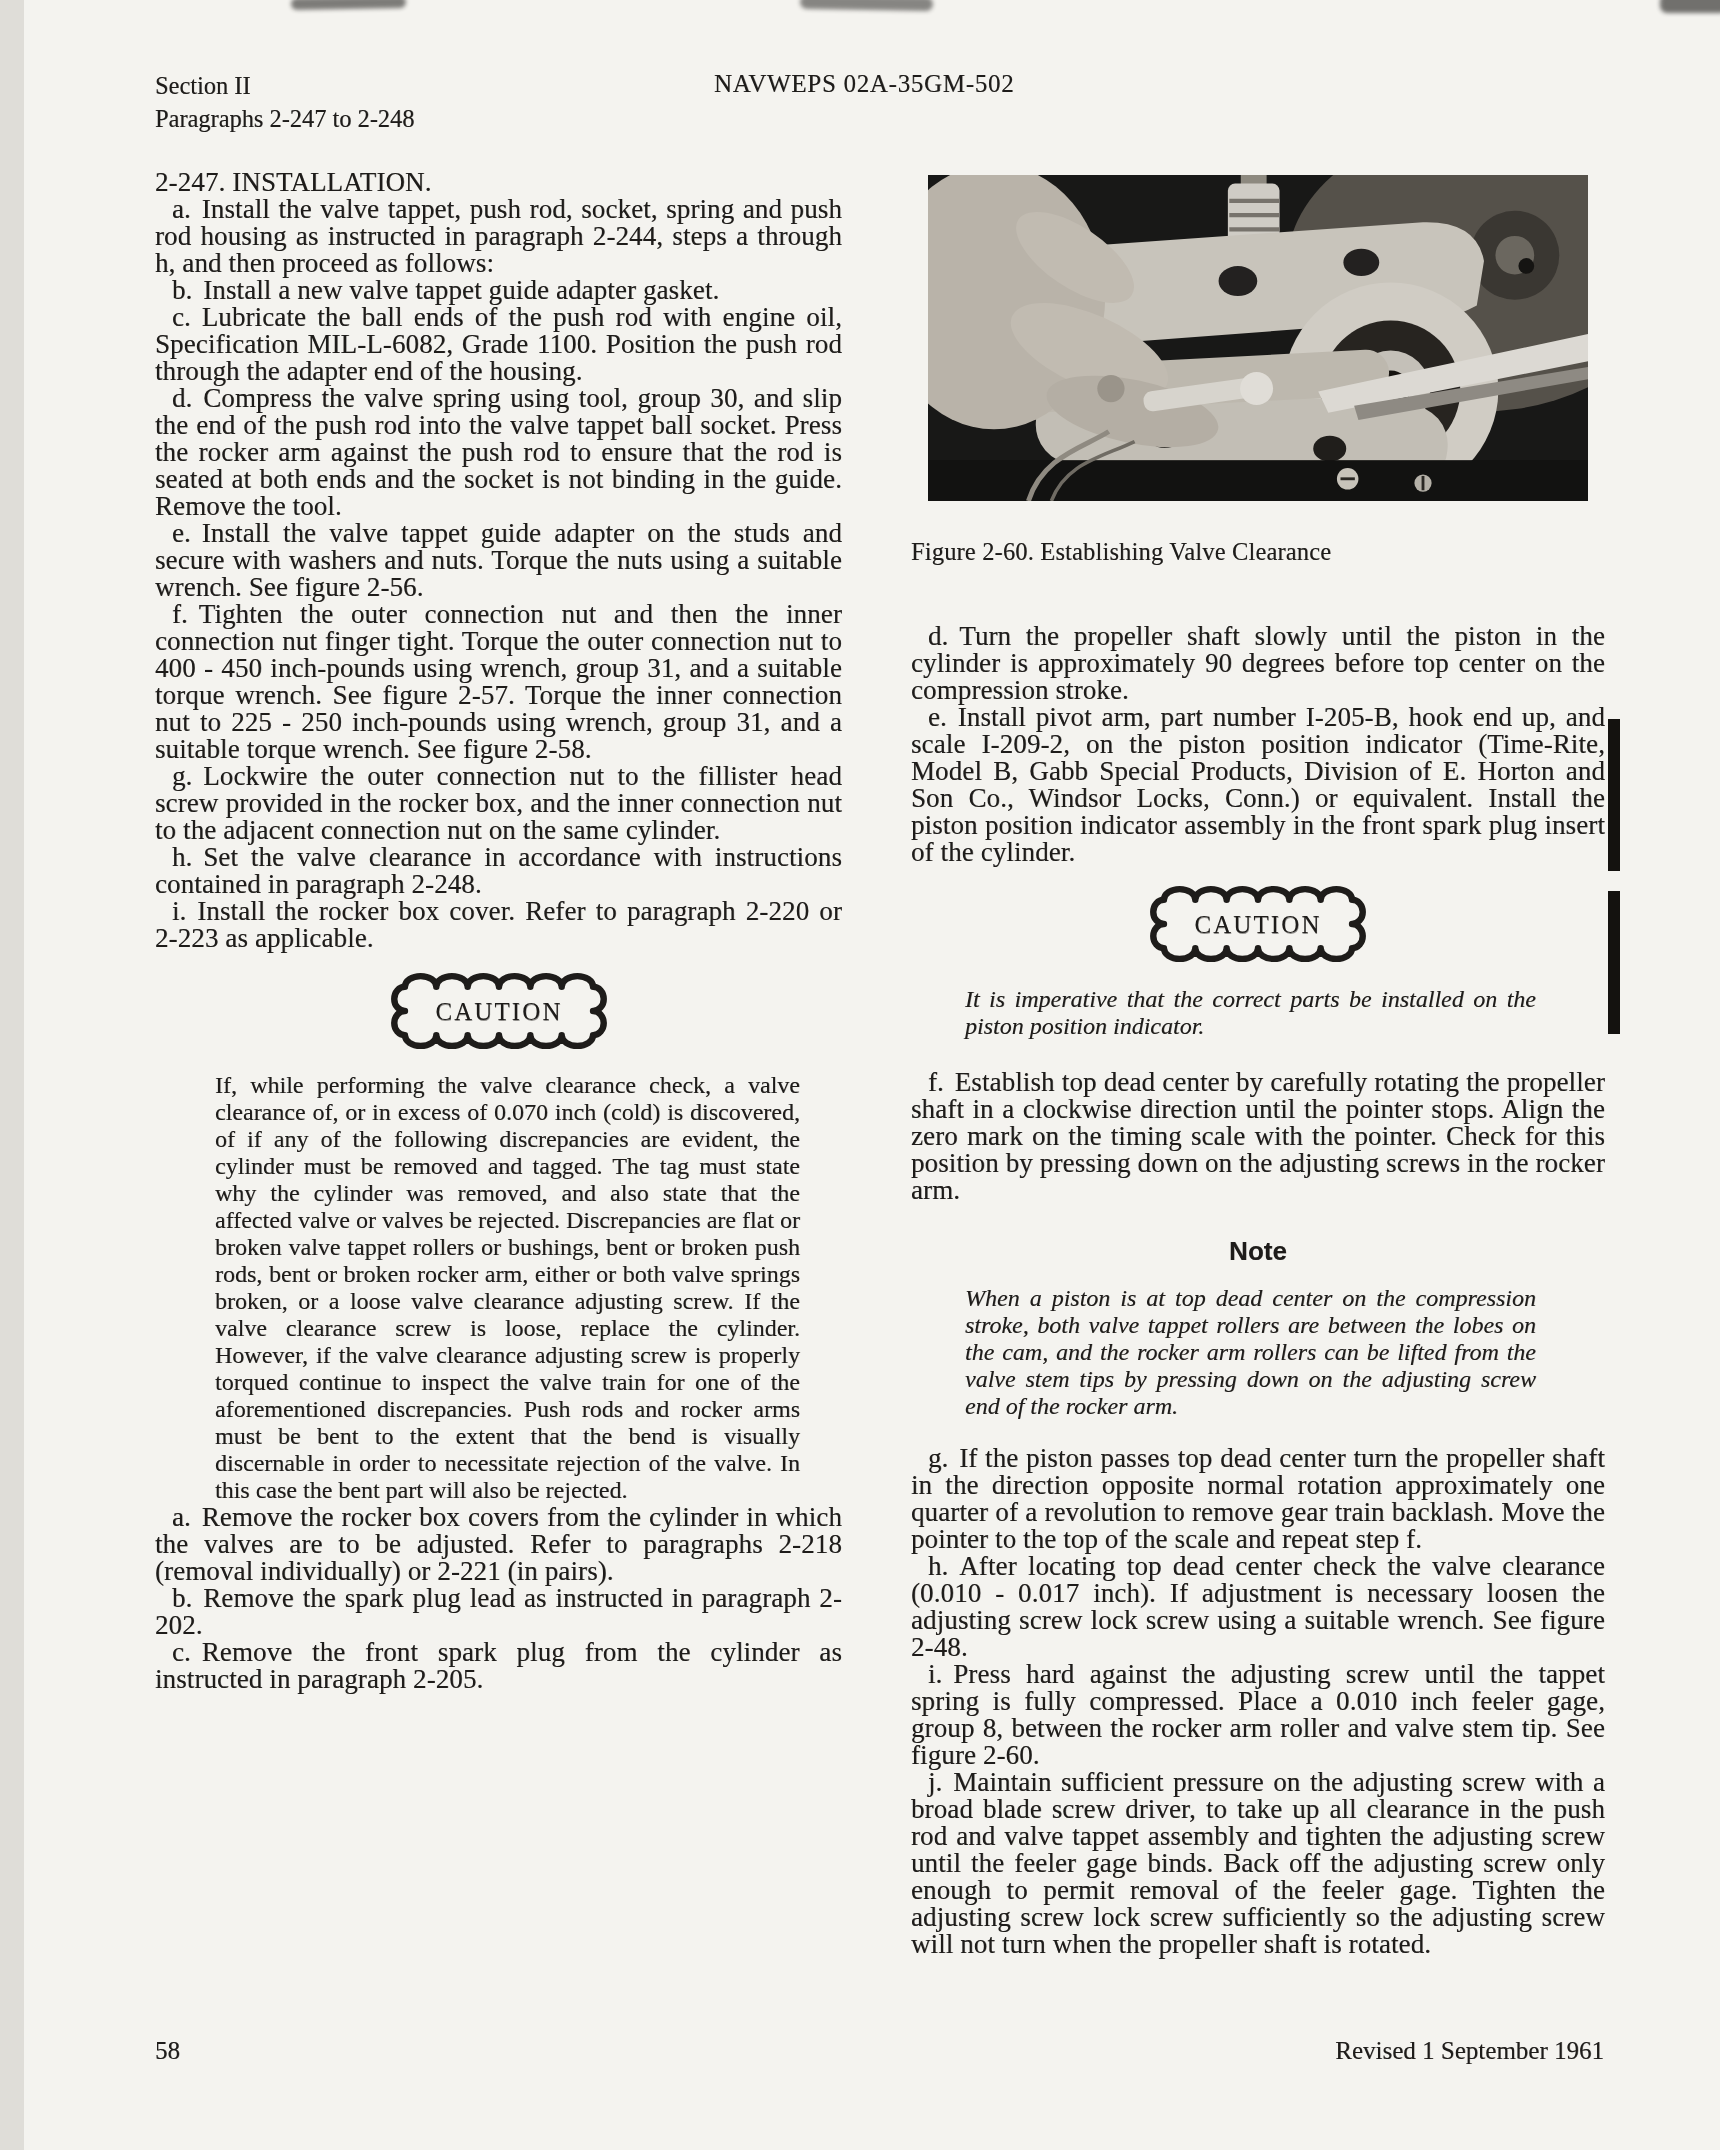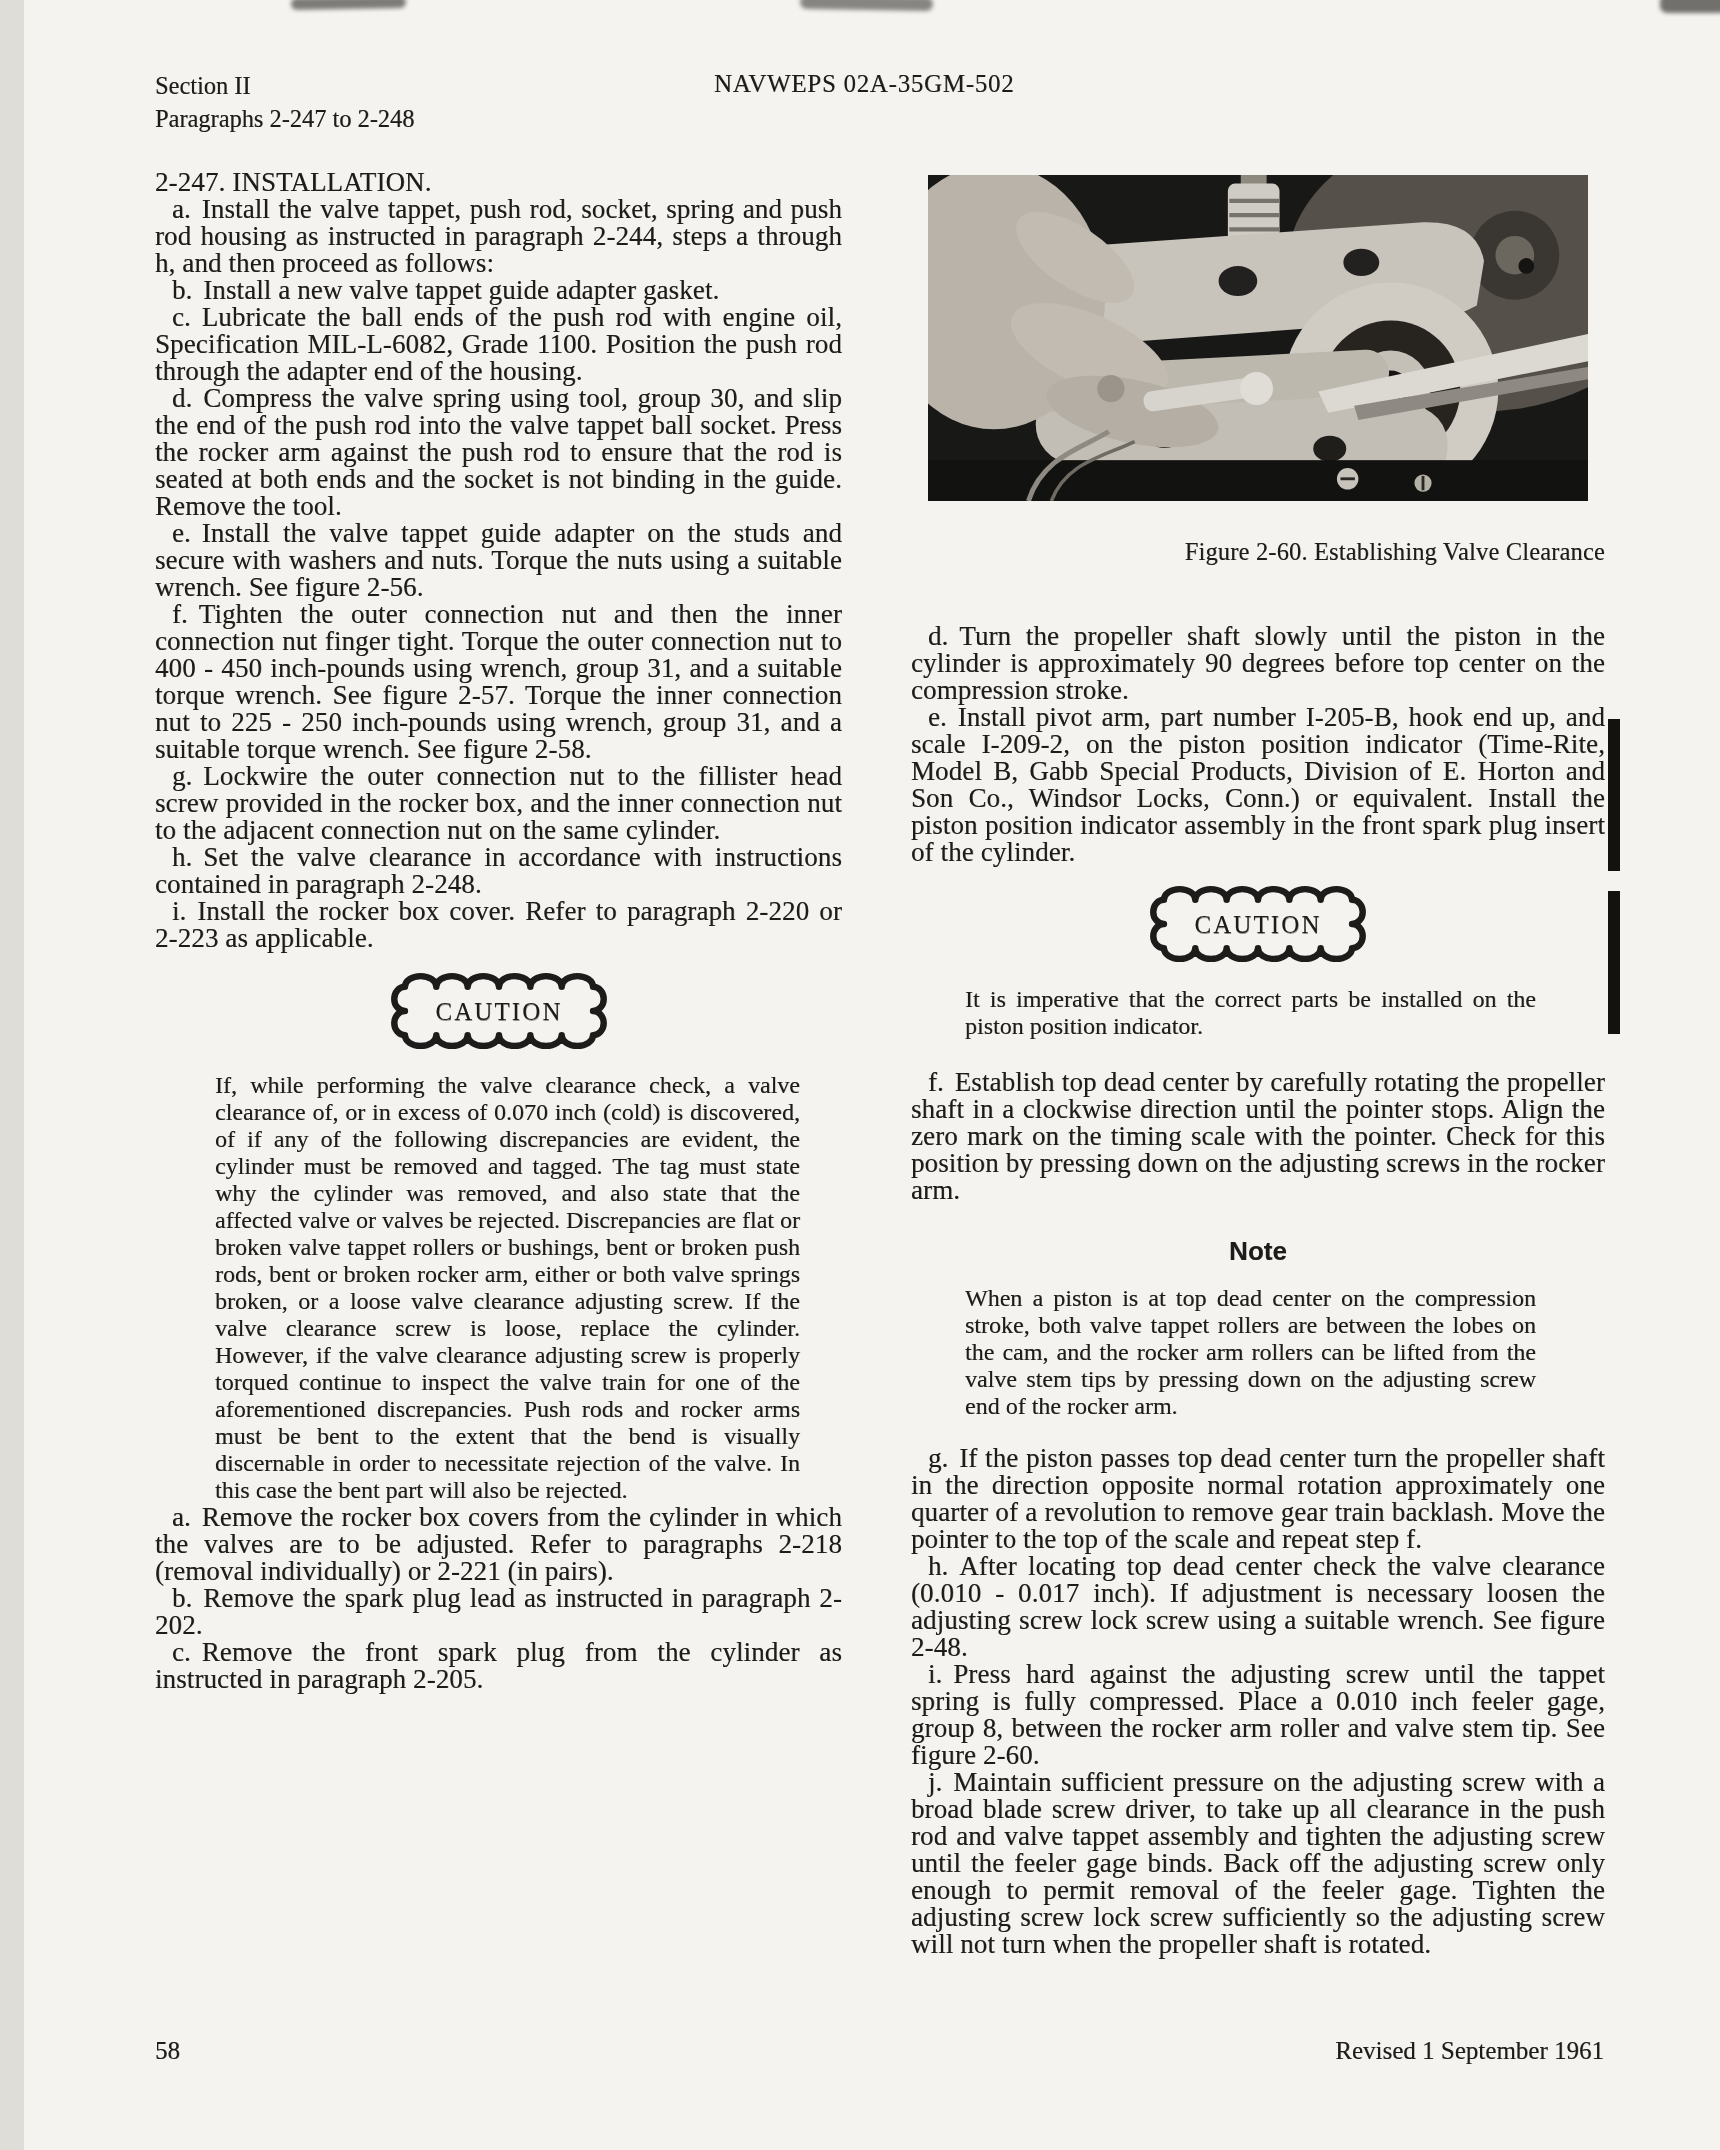--- a/index.html
+++ b/index.html
@@ -34,39 +34,39 @@
   .lbl { margin-right:10.8px; }
   .mt-head { margin-top:29px; }
   .resume  { margin-top:39px; }
 
   .indent-block {
     margin:21.5px 42px 0 60px;
     font-size:24px; line-height:27px; text-align:justify;
   }
   .indent-block-r {
     margin:21.5px 69px 0 54px;
-    font-size:24px; line-height:27px; text-align:justify;
+    font-size:24px; line-height:27px; text-align:justify;font-style:italic;
   }
 
   
   .caution-wrap { width:228px; margin:18.6px auto 18.6px; }
   .caution-wrap svg { display:block; width:228px; height:80px; }
   .caution-wrap text {
     font-family:"Liberation Serif","DejaVu Serif",serif;
     font-size:35px; letter-spacing:3px; fill:#1e1c1a;
   }
 
   
   .photo {
     width:660px; height:326px; margin:5.7px auto 0;
     background:#161616;
   }
   .photo svg { display:block; width:660px; height:326px; }
   .fig-caption {
-    margin:37px 0 57px; text-align:right;
+    margin:37px 0 57px; text-align:left;
     font-size:24.4px; letter-spacing:0.2px;
   }
 
   .note-label {
     margin:32px 0 18.6px; text-align:center;
     font-family:Liberation Sans, sans-serif;
     font-weight:700; font-size:26px;
   }
 
   

